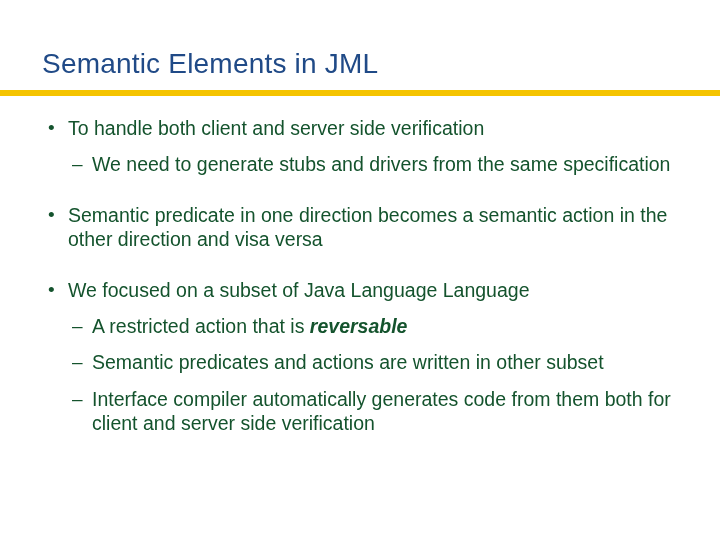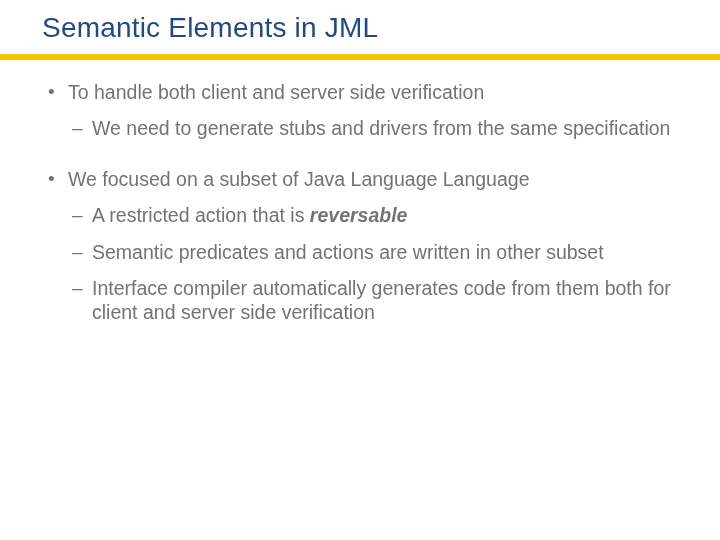--- a/index.html
+++ b/index.html
@@ -12,30 +12,31 @@
     overflow: hidden;
   }
   .title-area {
     padding: 12px 0 6px 42px;
   }
   .title {
     font-size: 28px;
     color: #204a87;
     font-weight: 400;
     letter-spacing: 0.2px;
+    margin-top: 36px;
   }
   .divider {
     width: 100%;
     height: 6px;
     background: #f5c400;
     margin-top: 4px;
   }
   .content {
     padding: 20px 44px 0 44px;
-    color: #737373;
+    color: #14532d;
     font-size: 19.5px;
     line-height: 1.25;
   }
   ul.level1 {
     list-style: none;
   }
   ul.level1 > li {
     position: relative;
     padding-left: 24px;
     margin-bottom: 26px;
@@ -77,20 +78,23 @@
   <ul class="level1">
     <li>
       <span>To handle both client and server side verification</span>
       <ul class="level2">
         <li>
           <span>We need to generate stubs and drivers from the same specification</span>
         </li>
       </ul>
     </li>
     <li>
+      <span>Semantic predicate in one direction becomes a semantic action in the other direction and visa versa</span>
+    </li>
+    <li>
       <span>We focused on a subset of Java Language Language</span>
       <ul class="level2">
         <li>
           <span>A restricted action that is </span><span class="reversable">reversable</span>
         </li>
         <li>
           <span>Semantic predicates and actions are written in other subset</span>
         </li>
         <li>
           <span>Interface compiler automatically generates code from them both for client and server side verification</span>

